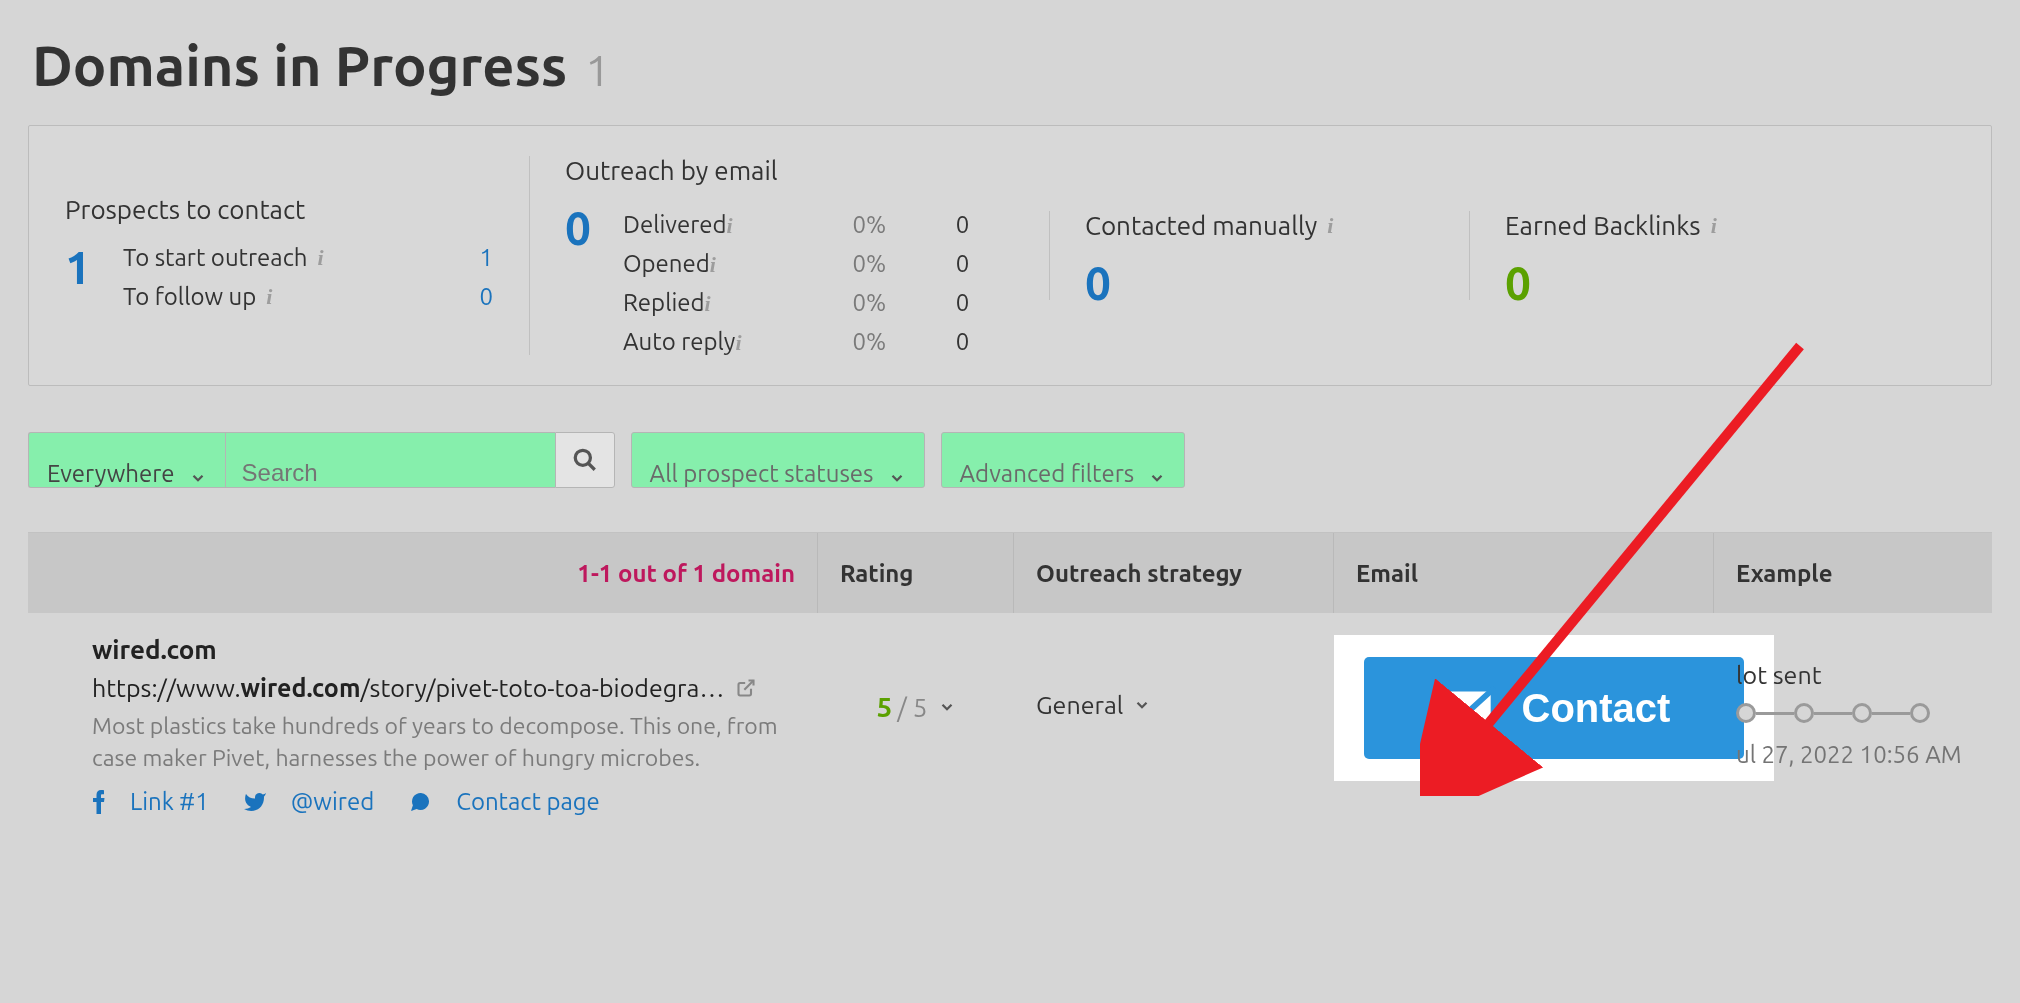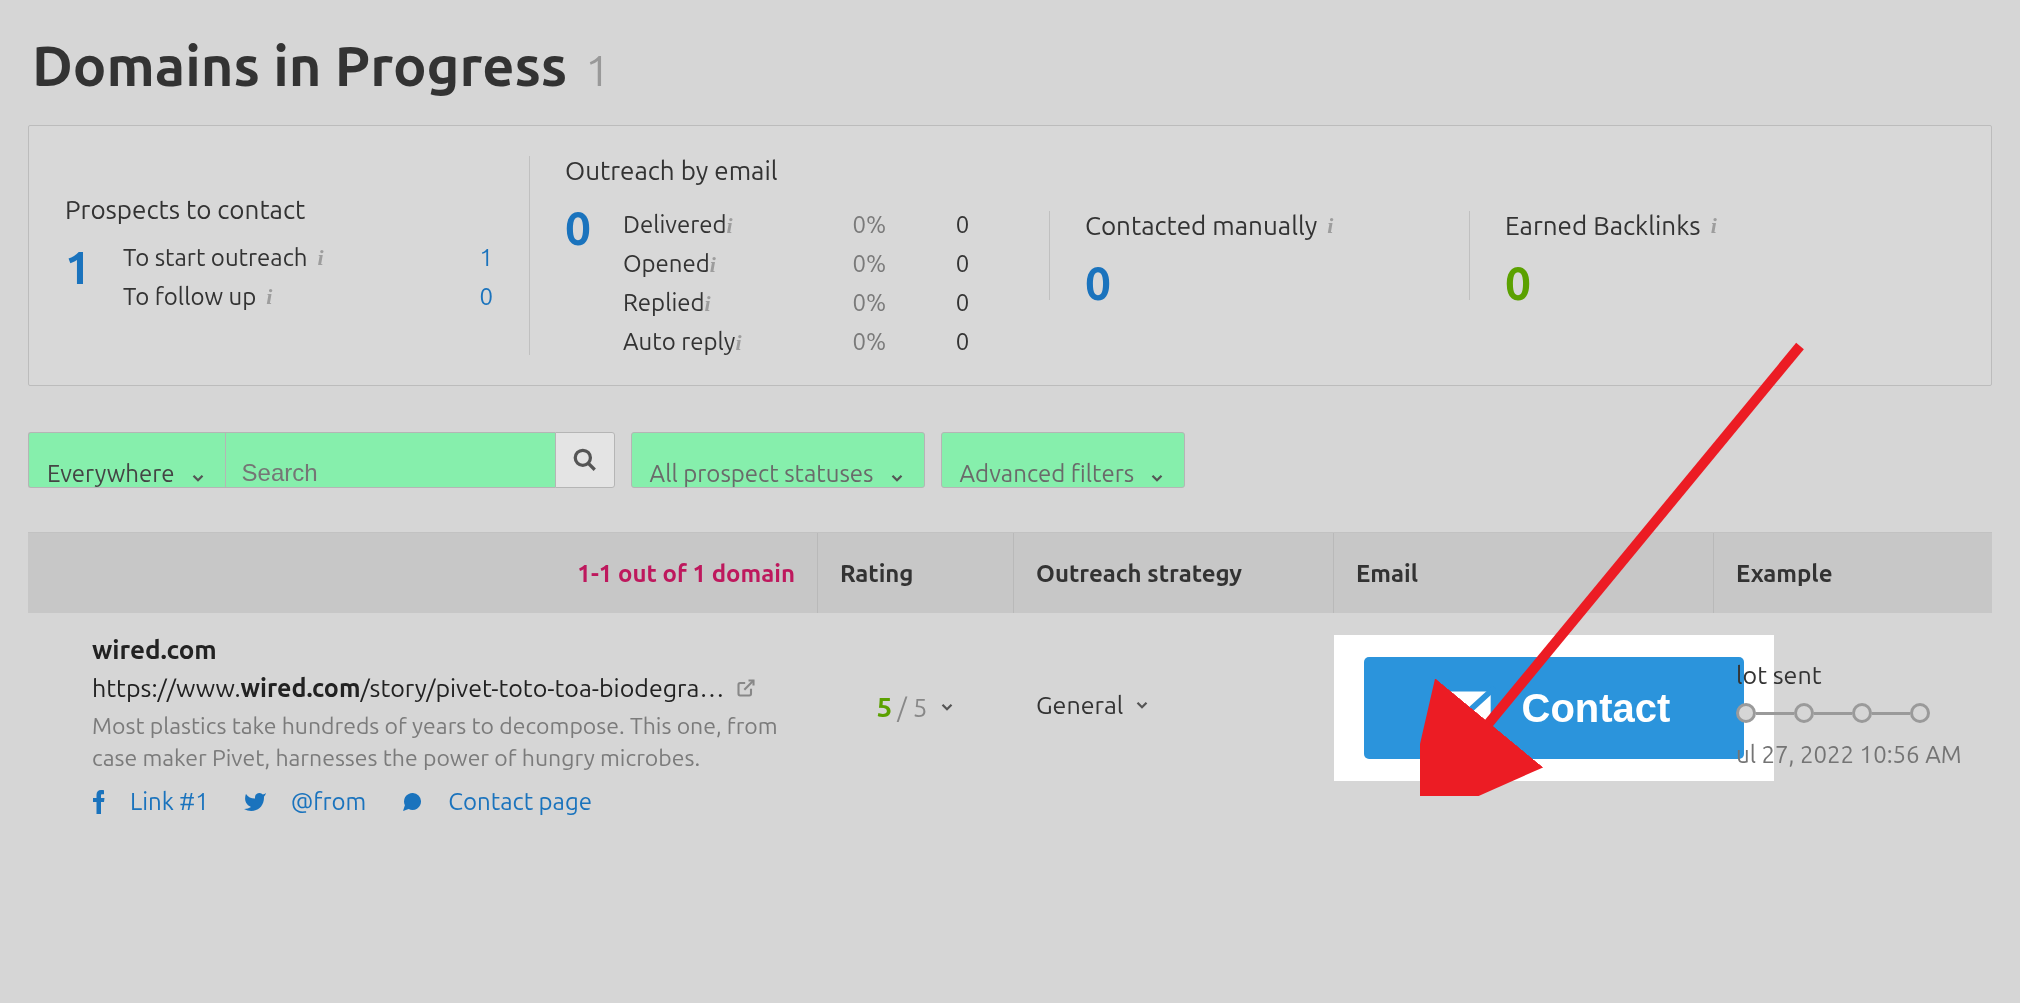--- a/index.html
+++ b/index.html
@@ -265,21 +265,21 @@
           <a href="#">
             <svg class="icon-fb" viewBox="0 0 12 24" fill="#1a73bd">
                 <path d="M8 8V5.5C8 4.7 8.2 4.3 9.4 4.3H11V0.3C10.4 0.2 9.3 0 8 0 5.3 0 3.5 1.7 3.5 4.8V8H0v4h3.5v12H8V12h3l0.5-4H8z"></path>
               </svg>
             <span>Link #1</span>
           </a>
           <a href="#">
             <svg class="icon-small" viewBox="0 0 24 24" fill="#1a73bd">
                 <path d="M23 3a10.9 10.9 0 0 1-3.14 1.53 4.48 4.48 0 0 0-7.86 3v1A10.66 10.66 0 0 1 3 4s-4 9 5 13a11.64 11.64 0 0 1-7 2c9 5 20 0 20-11.5a4.5 4.5 0 0 0-.08-.83A7.72 7.72 0 0 0 23 3z"></path>
               </svg>
-            <span>@from</span>
+            <span>@wired</span>
           </a>
           <a href="#">
             <svg class="icon-small" viewBox="0 0 24 24" fill="#1a73bd">
                 <path d="M21 11.5a8.38 8.38 0 0 1-.9 3.8 8.5 8.5 0 0 1-7.6 4.7 8.38 8.38 0 0 1-3.8-.9L3 21l1.9-5.7a8.38 8.38 0 0 1-.9-3.8 8.5 8.5 0 0 1 4.7-7.6 8.38 8.38 0 0 1 3.8-.9h.5a8.48 8.48 0 0 1 8 8v.5z"></path>
               </svg>
             <span>Contact page</span>
           </a>
         </div>
       </div>
 

